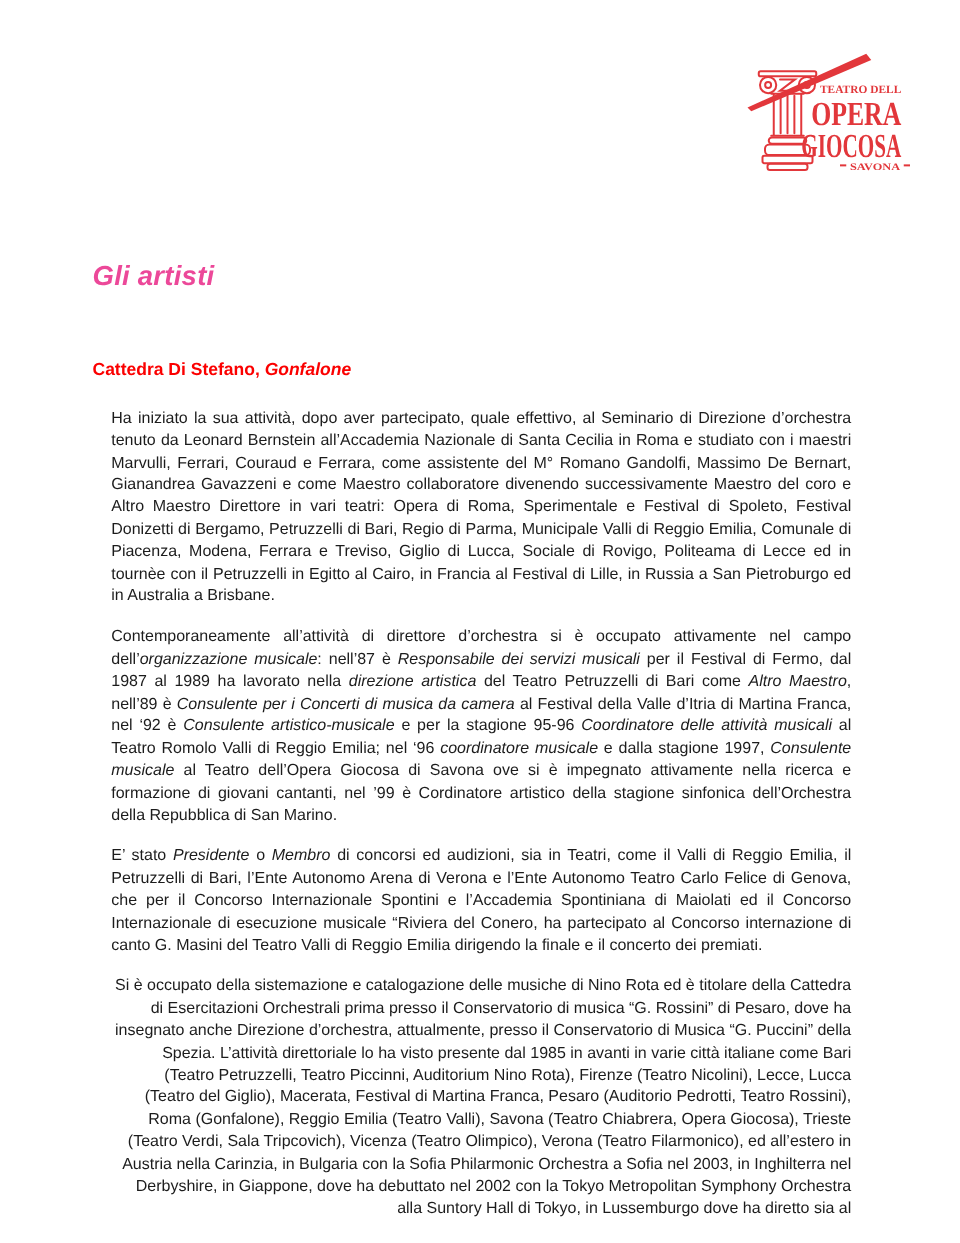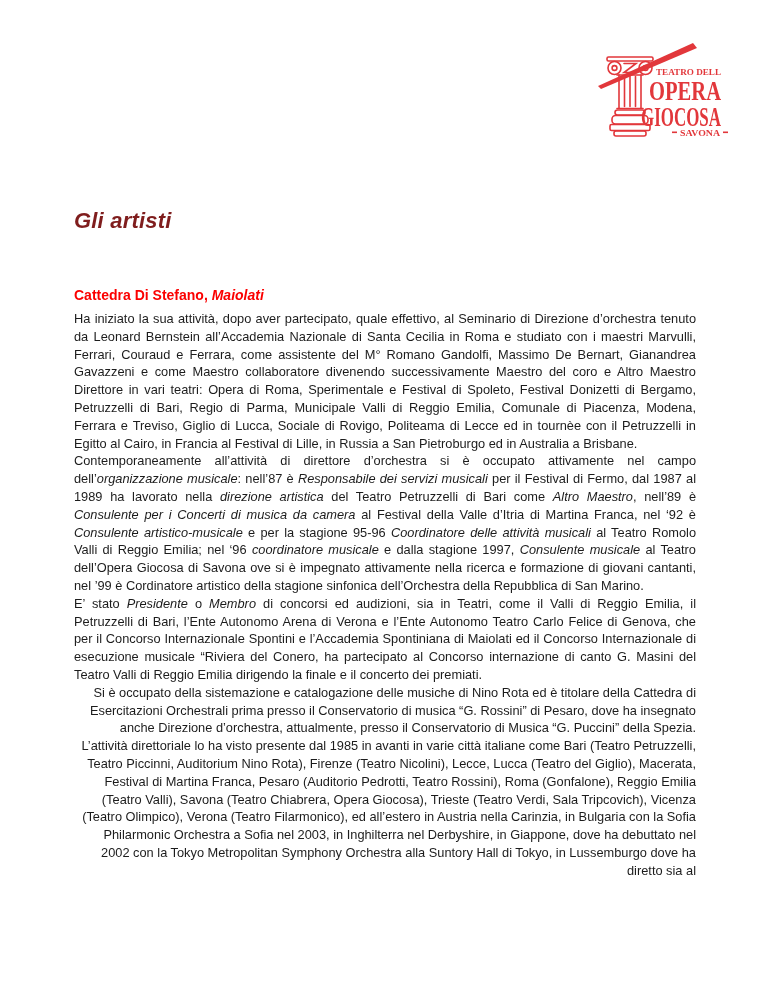--- a/index.html
+++ b/index.html
@@ -22,42 +22,42 @@
     font-family: "Liberation Serif", serif;
     font-weight: bold;
   }
   .page-title {
     position: absolute;
     left: 74px;
     top: 208px;
     font-size: 22px;
     font-weight: bold;
     font-style: italic;
-    color: #7f1d1d;
+    color: #ec4899;
     letter-spacing: 0.2px;
     text-align: right;
   }
   .artist-heading {
     position: absolute;
     left: 74px;
     top: 287px;
     font-size: 14px;
     font-weight: bold;
     color: #fb0000;
   }
   .artist-heading .role { font-style: italic; }
   .bio {
     position: absolute;
     left: 74px;
     top: 310px;
     width: 622px;
     color: #1c1c1c;
   }
   .bio p {
-    margin: 0;
+    margin: 15px;
     font-size: 12.8px;
     line-height: 17.8px;
   }
   .bio p.justify { text-align: justify; }
   .bio p.left { text-align: right; }
   .bio em { font-style: italic; font-weight: normal; }
 </style>
 </head>
 <body>
 
@@ -93,21 +93,21 @@
         <text x="86" y="98" font-size="8" textLength="40" lengthAdjust="spacingAndGlyphs">SAVONA</text>
         <rect x="78" y="93.5" width="5" height="1.6"></rect>
         <rect x="129" y="93.5" width="5" height="1.6"></rect>
       </g>
     </svg>
   </div>
 
   <div class="page-title">Gli artisti</div>
 
   <div class="artist-heading">
-    <span>Cattedra Di Stefano, </span><span class="role">Maiolati</span>
+    <span>Cattedra Di Stefano, </span><span class="role">Gonfalone</span>
   </div>
 
   <div class="bio">
       <p class="justify"><span>Ha iniziato la sua attività, dopo aver partecipato, quale effettivo, al Seminario di Direzione d’orchestra tenuto da Leonard Bernstein all’Accademia Nazionale di Santa Cecilia in Roma e studiato con i maestri Marvulli, Ferrari, Couraud e Ferrara, come assistente del M° Romano Gandolfi, Massimo De Bernart, Gianandrea Gavazzeni e come Maestro collaboratore divenendo successivamente Maestro del coro e Altro Maestro Direttore in vari teatri: Opera di Roma, Sperimentale e Festival di Spoleto, Festival Donizetti di Bergamo, Petruzzelli di Bari, Regio di Parma, Municipale Valli di Reggio Emilia, Comunale di Piacenza, Modena, Ferrara e Treviso, Giglio di Lucca, Sociale di Rovigo, Politeama di Lecce ed in tournèe con il Petruzzelli in Egitto al Cairo, in Francia al Festival di Lille, in Russia a San Pietroburgo ed in Australia a Brisbane.</span></p>
       <p class="justify"><span>Contemporaneamente all’attività di direttore d’orchestra si è occupato attivamente nel campo dell’</span><em>organizzazione musicale</em><span>: nell’87 è </span><em>Responsabile dei servizi musicali</em><span> per il Festival di Fermo, dal 1987 al 1989  ha lavorato nella </span><em>direzione artistica</em><span> del Teatro Petruzzelli di Bari come </span><em>Altro Maestro</em><span>, nell’89 è </span><em>Consulente per i Concerti di musica da camera</em><span> al Festival della Valle d’Itria di Martina Franca, nel ‘92 è </span><em>Consulente artistico-musicale</em><span> e per la stagione 95-96 </span><em>Coordinatore delle attività musicali</em><span> al Teatro Romolo Valli di Reggio Emilia; nel ‘96 </span><em>coordinatore musicale</em><span> e dalla stagione 1997, </span><em>Consulente musicale</em><span> al Teatro dell’Opera Giocosa di Savona ove si è impegnato attivamente nella ricerca e formazione di giovani cantanti, nel ’99 è Cordinatore artistico della stagione sinfonica dell’Orchestra della Repubblica di San Marino.</span></p>
       <p class="justify"><span>E’ stato </span><em>Presidente</em><span> o </span><em>Membro</em><span> di concorsi ed audizioni, sia in Teatri, come il Valli di Reggio Emilia, il Petruzzelli di Bari, l’Ente Autonomo Arena di Verona e l’Ente Autonomo Teatro Carlo Felice di Genova, che per il Concorso Internazionale Spontini e l’Accademia Spontiniana di Maiolati ed il Concorso Internazionale di esecuzione musicale “Riviera del Conero, ha partecipato al Concorso internazione di canto G. Masini del Teatro Valli di Reggio Emilia dirigendo la finale e il concerto dei premiati.</span></p>
       <p class="left"><span>Si è occupato della sistemazione e catalogazione delle musiche di Nino Rota ed è titolare della Cattedra di Esercitazioni Orchestrali prima presso il Conservatorio di musica “G. Rossini” di Pesaro, dove ha insegnato anche Direzione d’orchestra, attualmente, presso il Conservatorio di Musica “G. Puccini” della Spezia. L’attività direttoriale lo ha visto presente dal 1985 in avanti in varie città italiane come Bari (Teatro Petruzzelli, Teatro Piccinni, Auditorium Nino Rota), Firenze (Teatro Nicolini), Lecce, Lucca (Teatro del Giglio), Macerata, Festival di Martina Franca, Pesaro (Auditorio Pedrotti, Teatro Rossini), Roma (Gonfalone), Reggio Emilia (Teatro Valli), Savona (Teatro Chiabrera, Opera Giocosa), Trieste (Teatro Verdi, Sala Tripcovich), Vicenza (Teatro Olimpico), Verona (Teatro Filarmonico), ed all’estero in Austria nella Carinzia, in Bulgaria con la  Sofia Philarmonic Orchestra a Sofia nel 2003, in Inghilterra nel Derbyshire, in Giappone, dove ha debuttato nel 2002 con la Tokyo Metropolitan Symphony Orchestra alla Suntory Hall di Tokyo, in Lussemburgo dove ha diretto sia al</span></p>
     </div>
 
 </div>

